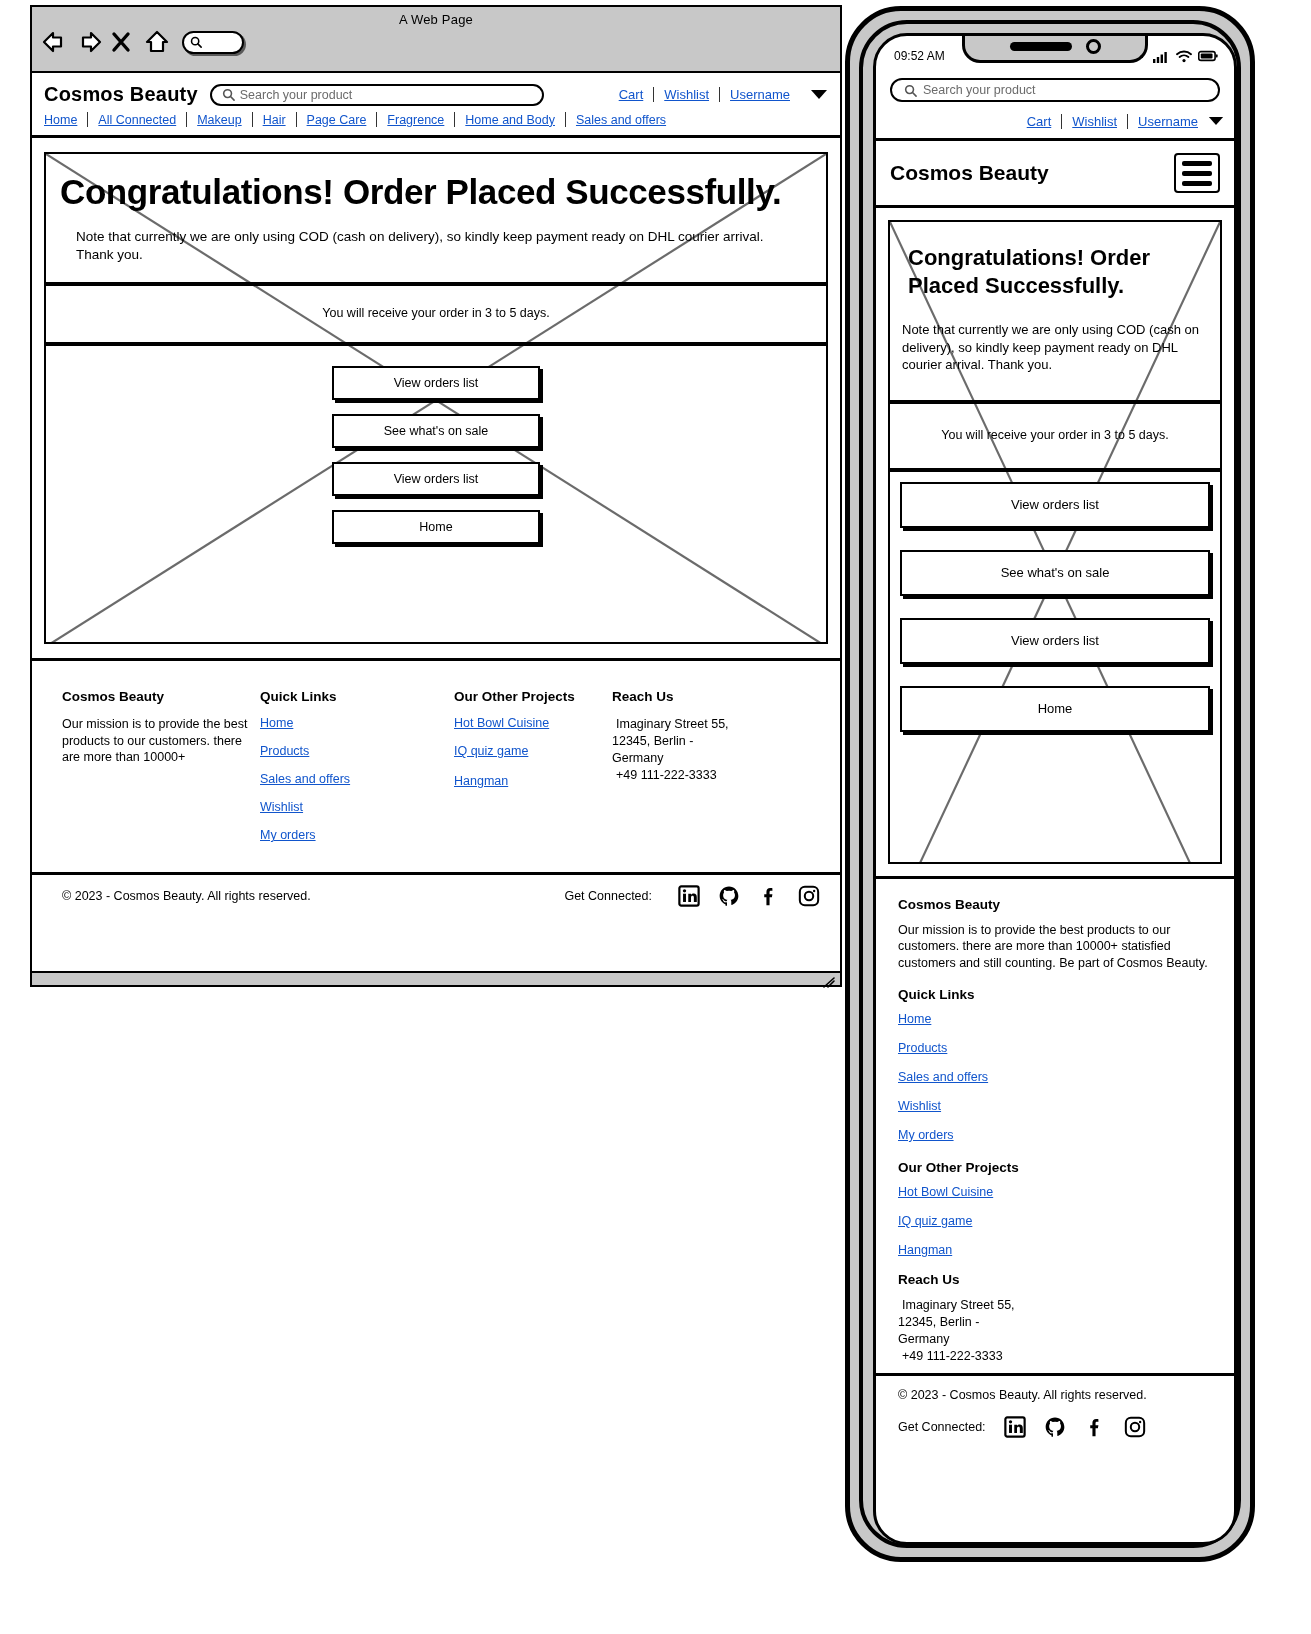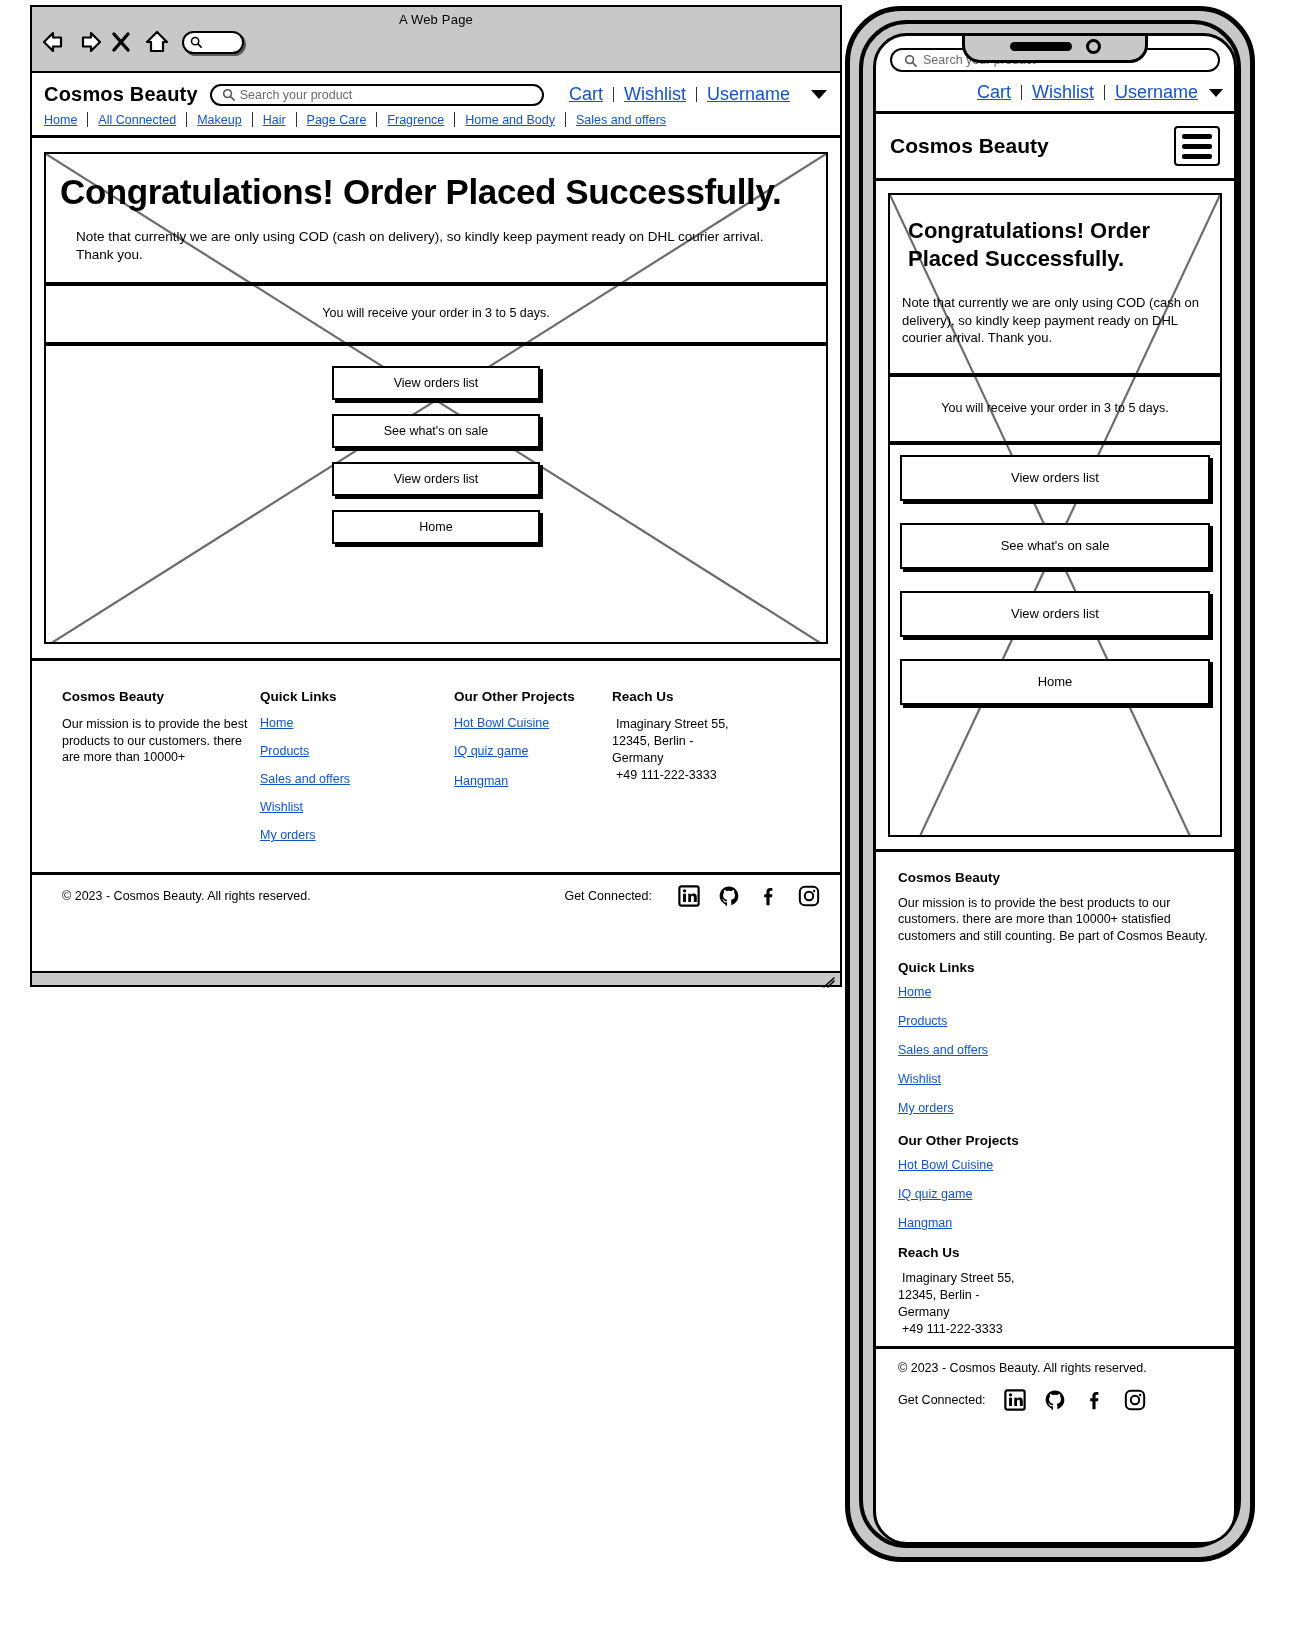--- a/index.html
+++ b/index.html
@@ -73,21 +73,21 @@
   .brand { font-size: 20px; font-weight: bold; letter-spacing: .2px; white-space: nowrap; }
   .search-pill {
     width: 334px; height: 22px;
     border: 2px solid #000; border-radius: 12px;
     display: flex; align-items: center; gap: 5px;
     padding: 0 10px;
     font-size: 12.5px; color: #6b6b6b;
   }
   .head-right { margin-left: auto; display: flex; align-items: center; gap: 0; }
   .hlink {
-    color: #1155cc; text-decoration: underline; font-size: 18px;
+    color: #1155cc; text-decoration: underline; font-size: 13px;
     padding: 0 10px; white-space: nowrap;
   }
   .vsep { width: 1px; height: 15px; background: #333; }
   .caret { margin-left: 10px; }
 
   .navrow {
     display: flex; align-items: center;
     padding: 2px 12px 8px 12px;
     border-bottom: 3px solid #000;
   }
@@ -434,20 +434,41 @@
   <span class="btn-side btn-left2"></span>
   <span class="btn-side btn-left3"></span>
   <span class="btn-side btn-right1"></span>
 
   <div class="phone-screen">
     <div class="notch">
       <span class="speaker"></span>
       <span class="frontcam"></span>
     </div>
 
+    <div class="statusrow">
+      <span>09:52 AM</span>
+      <span class="status-right">
+        <svg width="17" height="13" viewBox="0 0 17 13">
+            <rect x="0" y="9" width="2.4" height="4" fill="#000"></rect>
+            <rect x="3.8" y="7" width="2.4" height="6" fill="#000"></rect>
+            <rect x="7.6" y="4.5" width="2.4" height="8.5" fill="#000"></rect>
+            <rect x="11.4" y="2" width="2.4" height="11" fill="#000"></rect>
+          </svg>
+        <svg width="16" height="13" viewBox="0 0 16 13">
+            <path d="M1 4.2a10.5 10.5 0 0 1 14 0" fill="none" stroke="#000" stroke-width="1.9" stroke-linecap="round"></path>
+            <path d="M3.6 7a6.8 6.8 0 0 1 8.8 0" fill="none" stroke="#000" stroke-width="1.9" stroke-linecap="round"></path>
+            <circle cx="8" cy="10.6" r="1.6" fill="#000"></circle>
+          </svg>
+        <svg width="20" height="12" viewBox="0 0 22 12">
+            <rect x="0.8" y="1.2" width="18" height="9.6" rx="2.4" fill="none" stroke="#000" stroke-width="1.8"></rect>
+            <rect x="3" y="3.2" width="13" height="5.6" rx="1.2" fill="#000"></rect>
+            <rect x="19.8" y="4.2" width="1.8" height="3.6" rx=".9" fill="#000"></rect>
+          </svg>
+      </span>
+    </div>
 
     <div class="m-searchwrap">
       <div class="m-search">
         <svg width="13" height="13" viewBox="0 0 14 14">
             <circle cx="6" cy="6" r="4.2" fill="none" stroke="#555" stroke-width="1.7"></circle>
             <path d="M9.2 9.2 L13 13" stroke="#555" stroke-width="1.7" stroke-linecap="round"></path>
           </svg>
         <span>Search your product</span>
       </div>
     </div>

